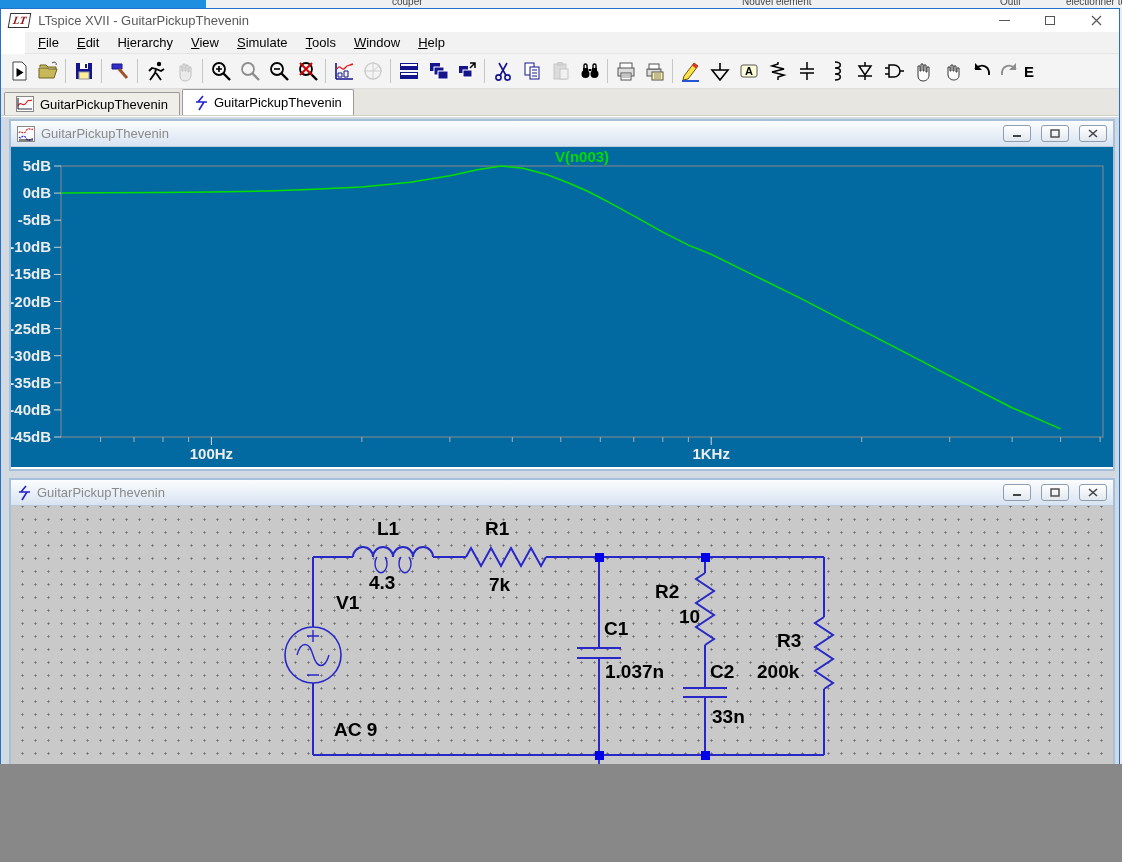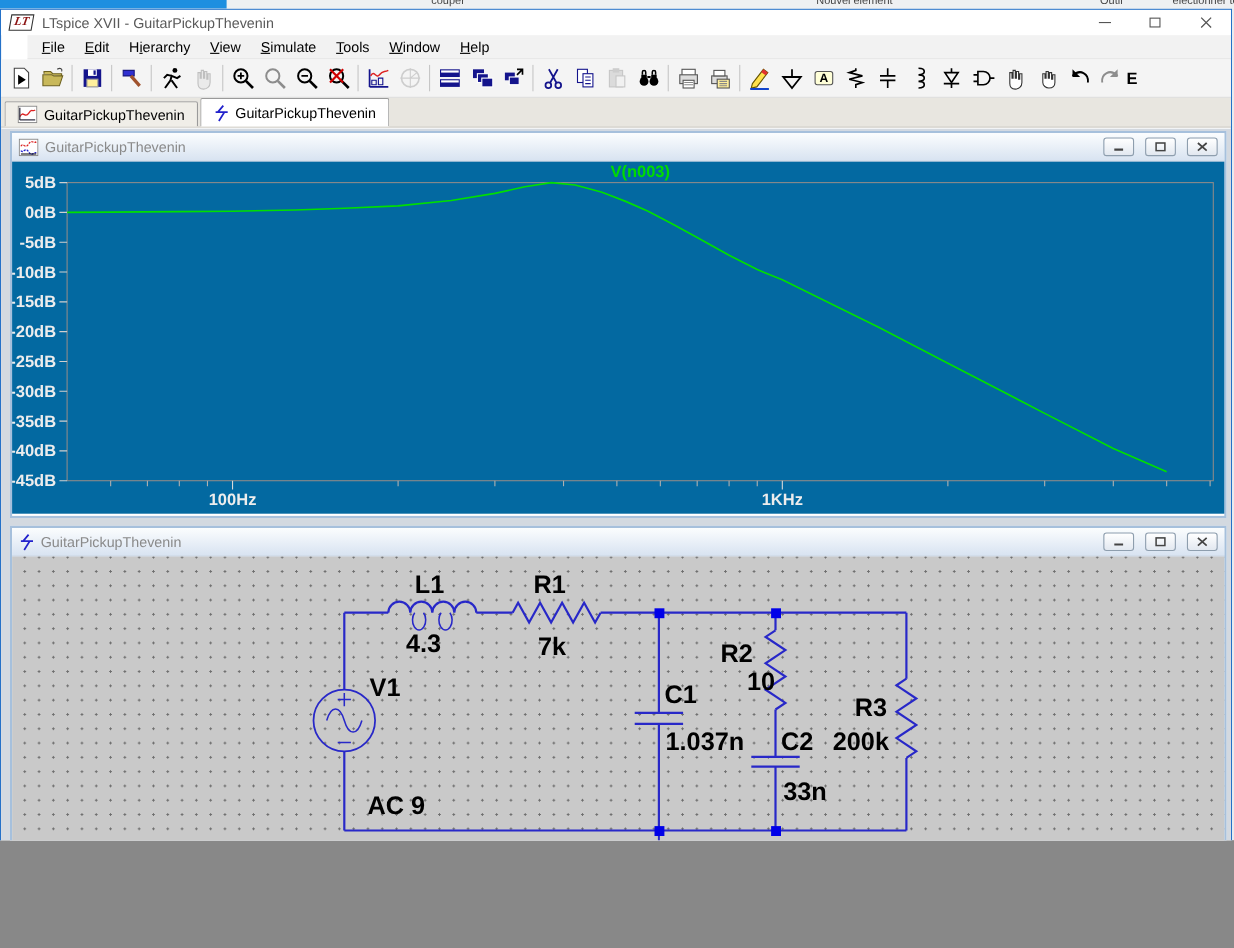--- a/index.html
+++ b/index.html
@@ -61,21 +61,21 @@
             color:#00DC00; font-weight:bold; font-size:15px;padding-left:40px; }
   #waveplot { position:absolute; left:0; top:0; }
   #waveplot text.ax { fill:#EDEDED; font:bold 15px "Liberation Sans",sans-serif; }
 
   .schem-child { top:361px; height:356px; }
   .schem-client { position:relative; width:1102px; height:326px; background:#C9C9C9;
     background-image:radial-gradient(circle,#6E6E6E 0.9px, transparent 1.2px);
     background-size:13px 13px; background-position:5px 7px; overflow:hidden; }
   .schem-canvas { position:absolute; left:0; top:3px; width:1102px; height:323px; }
   #schem { position:absolute; left:0; top:0; }
-  .slabel { position:absolute; font-weight:bold; font-size:23px; color:#000; white-space:pre; line-height:1.1; }
+  .slabel { position:absolute; font-weight:bold; font-size:19px; color:#000; white-space:pre; line-height:1.1; }
   .directive { font-size:20px; }
 
   .statusbar { position:absolute; left:0; top:827px; width:1118px; height:24px; background:#F1F1F1;
                border-top:1px solid #B5B5B5; display:flex; align-items:center; padding-left:4px;
                font-size:13px; color:#000; }
 </style>
 </head>
 <body>
 
 <div class="screen">
@@ -483,21 +483,21 @@
                 <rect x="584" y="44" width="9" height="9"></rect>
                 <rect x="690" y="44" width="9" height="9"></rect>
                 <rect x="584" y="242" width="9" height="9"></rect>
                 <rect x="690" y="242" width="9" height="9"></rect>
               </g>
             </svg>
             <span class="slabel" style="left:366px;top:10px">L1</span>
             <span class="slabel" style="left:358px;top:64px">4.3</span>
             <span class="slabel" style="left:474px;top:10px">R1</span>
             <span class="slabel" style="left:478px;top:66px">7k</span>
-            <span class="slabel" style="left:325px;top:104px">V1</span>
+            <span class="slabel" style="left:325px;top:84px">V1</span>
             <span class="slabel" style="left:323px;top:211px">AC 9</span>
             <span class="slabel" style="left:593px;top:110px">C1</span>
             <span class="slabel" style="left:594px;top:153px">1.037n</span>
             <span class="slabel" style="left:644px;top:73px">R2</span>
             <span class="slabel" style="left:668px;top:98px">10</span>
             <span class="slabel" style="left:699px;top:153px">C2</span>
             <span class="slabel" style="left:701px;top:198px">33n</span>
             <span class="slabel" style="left:766px;top:122px">R3</span>
             <span class="slabel" style="left:746px;top:153px">200k</span>
             <span class="slabel directive" style="left:273px;top:286px">.ac oct 100 50 5k</span>

